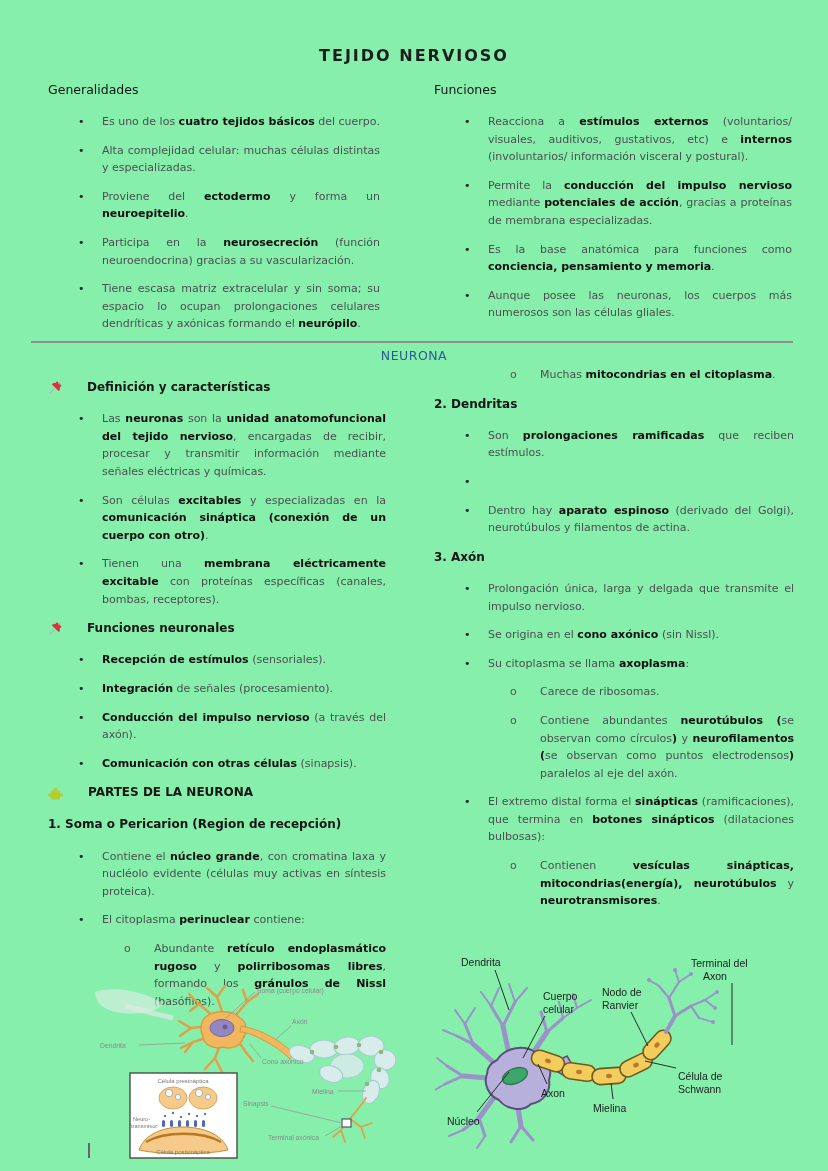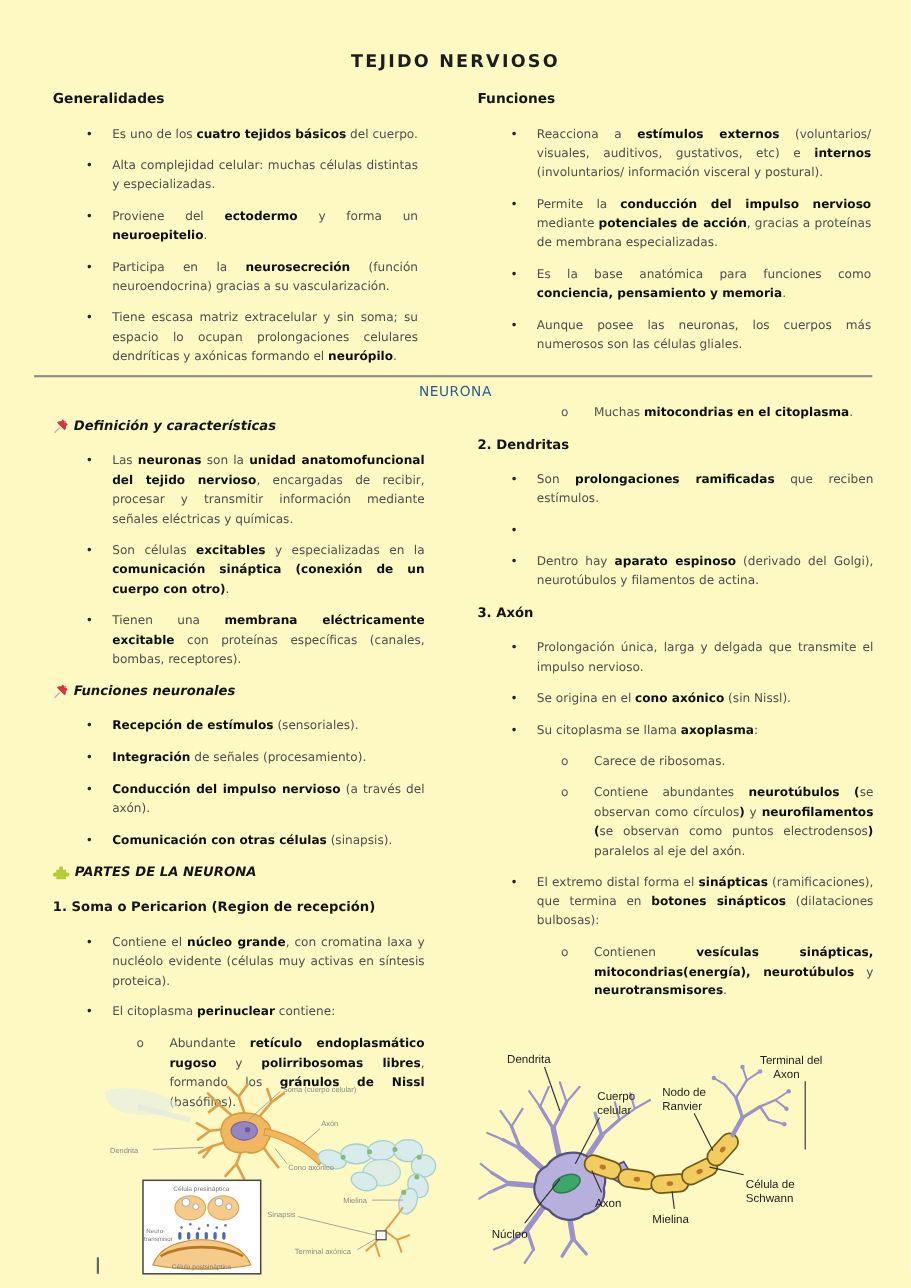--- a/index.html
+++ b/index.html
@@ -1,27 +1,27 @@
 <!DOCTYPE html>
 <html><head>
 <meta charset="utf-8">
 <style>
   html,body{margin:0;padding:0;background:#ffffff;}
-  .page{position:relative;width:828px;height:1171px;background:#fef9c3;overflow:hidden;
+  .page{position:relative;width:828px;height:1171px;background:#86efac;overflow:hidden;
         font-family:"DejaVu Sans",sans-serif;color:#4e4e4e;}
   .title{position:absolute;top:46px;left:0;right:0;text-align:center;font-size:16px;
          letter-spacing:2px;color:#1d1d1d;font-weight:600;}
   .col{position:absolute;font-size:11px;line-height:1.6;}
   .col.lt{left:48px;top:80px;width:332px;}
   .col.rt{left:434px;top:80px;width:358px;}
   .col.lb{left:48px;top:375px;width:338px;}
   .col.rb{left:434px;top:366px;width:360px;}
-  .sec-head{font-size:12.5px;color:#141414;font-weight:700;margin:0 0 13px 0;}
-  .icon-head{display:flex;align-items:center;gap:4px;margin:3px 0 13px 0;
-             font-weight:700;color:#141414;font-size:12px;font-style:italic;}
+  .sec-head{font-size:12.5px;color:#141414;font-weight:400;margin:0 0 13px 0;}
+  .icon-head{display:flex;align-items:center;gap:24px;margin:3px 0 13px 0;
+             font-weight:700;color:#141414;font-size:12px;}
   .icon-head svg{flex:0 0 auto;}
   .num-head{font-weight:700;color:#141414;font-size:12px;margin:3px 0 13px 0;}
   .li{display:flex;margin:0 0 11px 0;}
   .li .marker{flex:0 0 auto;color:#222;}
   .li.lv1{padding-left:30px;}
   .li.lv1 .marker{width:24px;}
   .li.lv2{padding-left:76px;}
   .li.lv2 .marker{width:30px;color:#555;}
   .li .txt{flex:1;text-align:justify;}
   .b{font-weight:700;color:#0f0f0f;}

